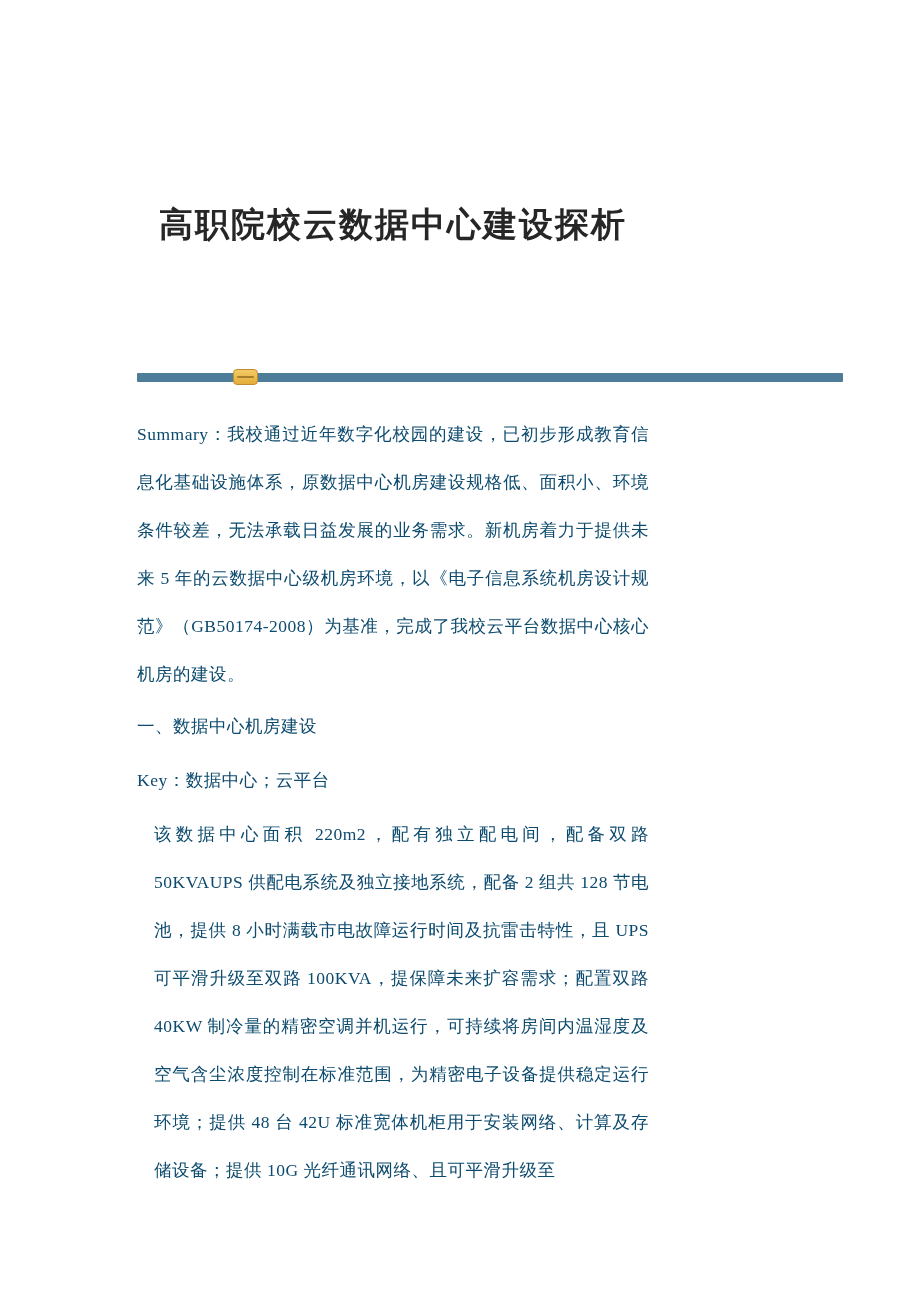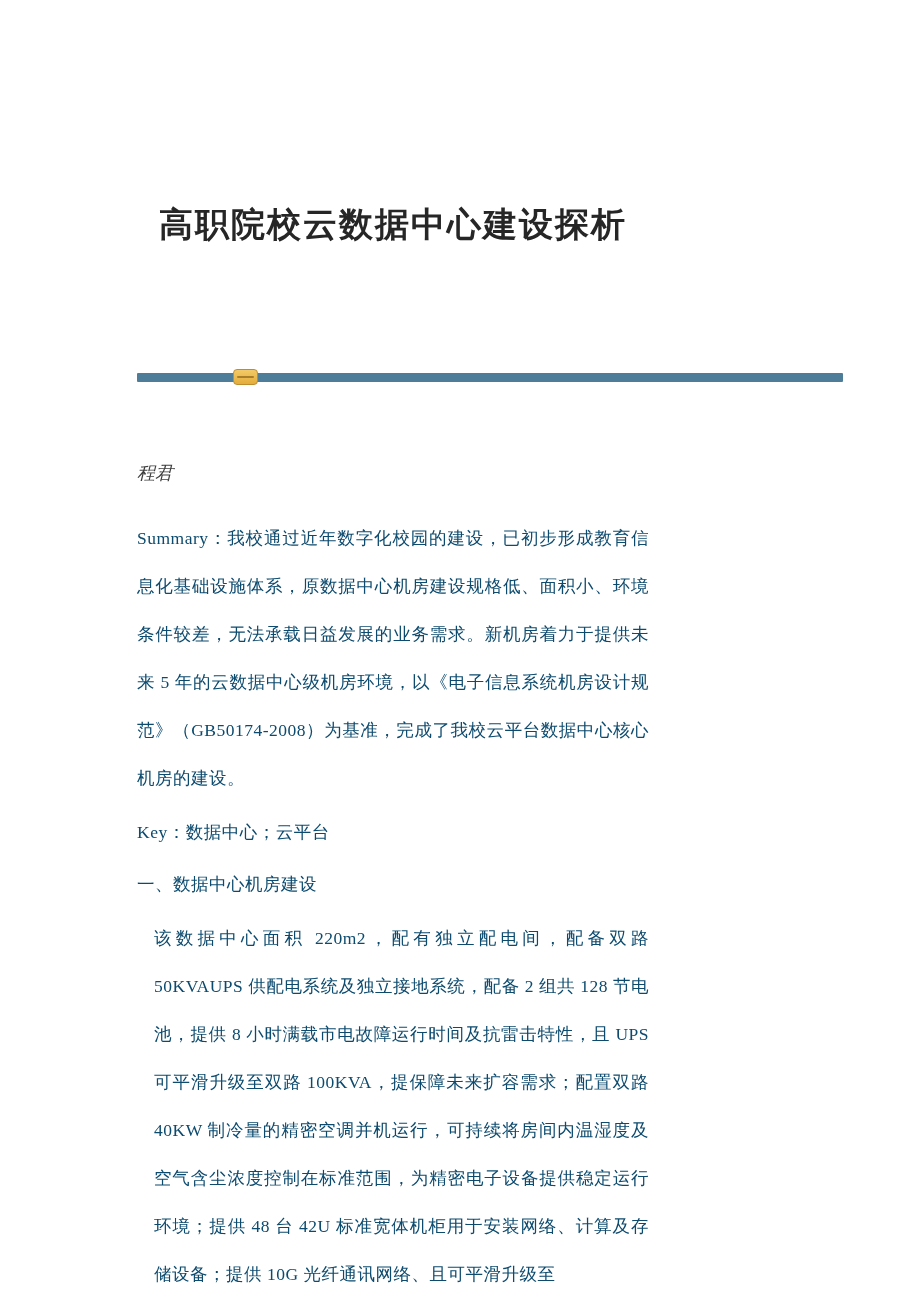--- a/index.html
+++ b/index.html
@@ -86,23 +86,22 @@
 
 <div class="page">
 
   <h1 class="doc-title">高职院校云数据中心建设探析</h1>
 
   <div class="divider-wrap">
     <div class="divider-bar"></div>
     <div class="divider-icon"></div>
   </div>
 
-  <div class="author">程君</div>
 
   <p class="para para-summary">Summary：我校通过近年数字化校园的建设，已初步形成教育信息化基础设施体系，原数据中心机房建设规格低、面积小、环境条件较差，无法承载日益发展的业务需求。新机房着力于提供未来 5 年的云数据中心级机房环境，以《电子信息系统机房设计规范》（GB50174-2008）为基准，完成了我校云平台数据中心核心机房的建设。</p>
 
+  <p class="para para-heading">一、数据中心机房建设</p>
+
   <p class="para para-keywords">Key：数据中心；云平台</p>
-
-  <p class="para para-heading">一、数据中心机房建设</p>
 
   <p class="para para-body">该数据中心面积 220m2，配有独立配电间，配备双路 50KVAUPS 供配电系统及独立接地系统，配备 2 组共 128 节电池，提供 8 小时满载市电故障运行时间及抗雷击特性，且 UPS 可平滑升级至双路 100KVA，提保障未来扩容需求；配置双路 40KW 制冷量的精密空调并机运行，可持续将房间内温湿度及空气含尘浓度控制在标准范围，为精密电子设备提供稳定运行环境；提供 48 台 42U 标准宽体机柜用于安装网络、计算及存储设备；提供 10G 光纤通讯网络、且可平滑升级至</p>
 
 </div>
 
 </body></html>

